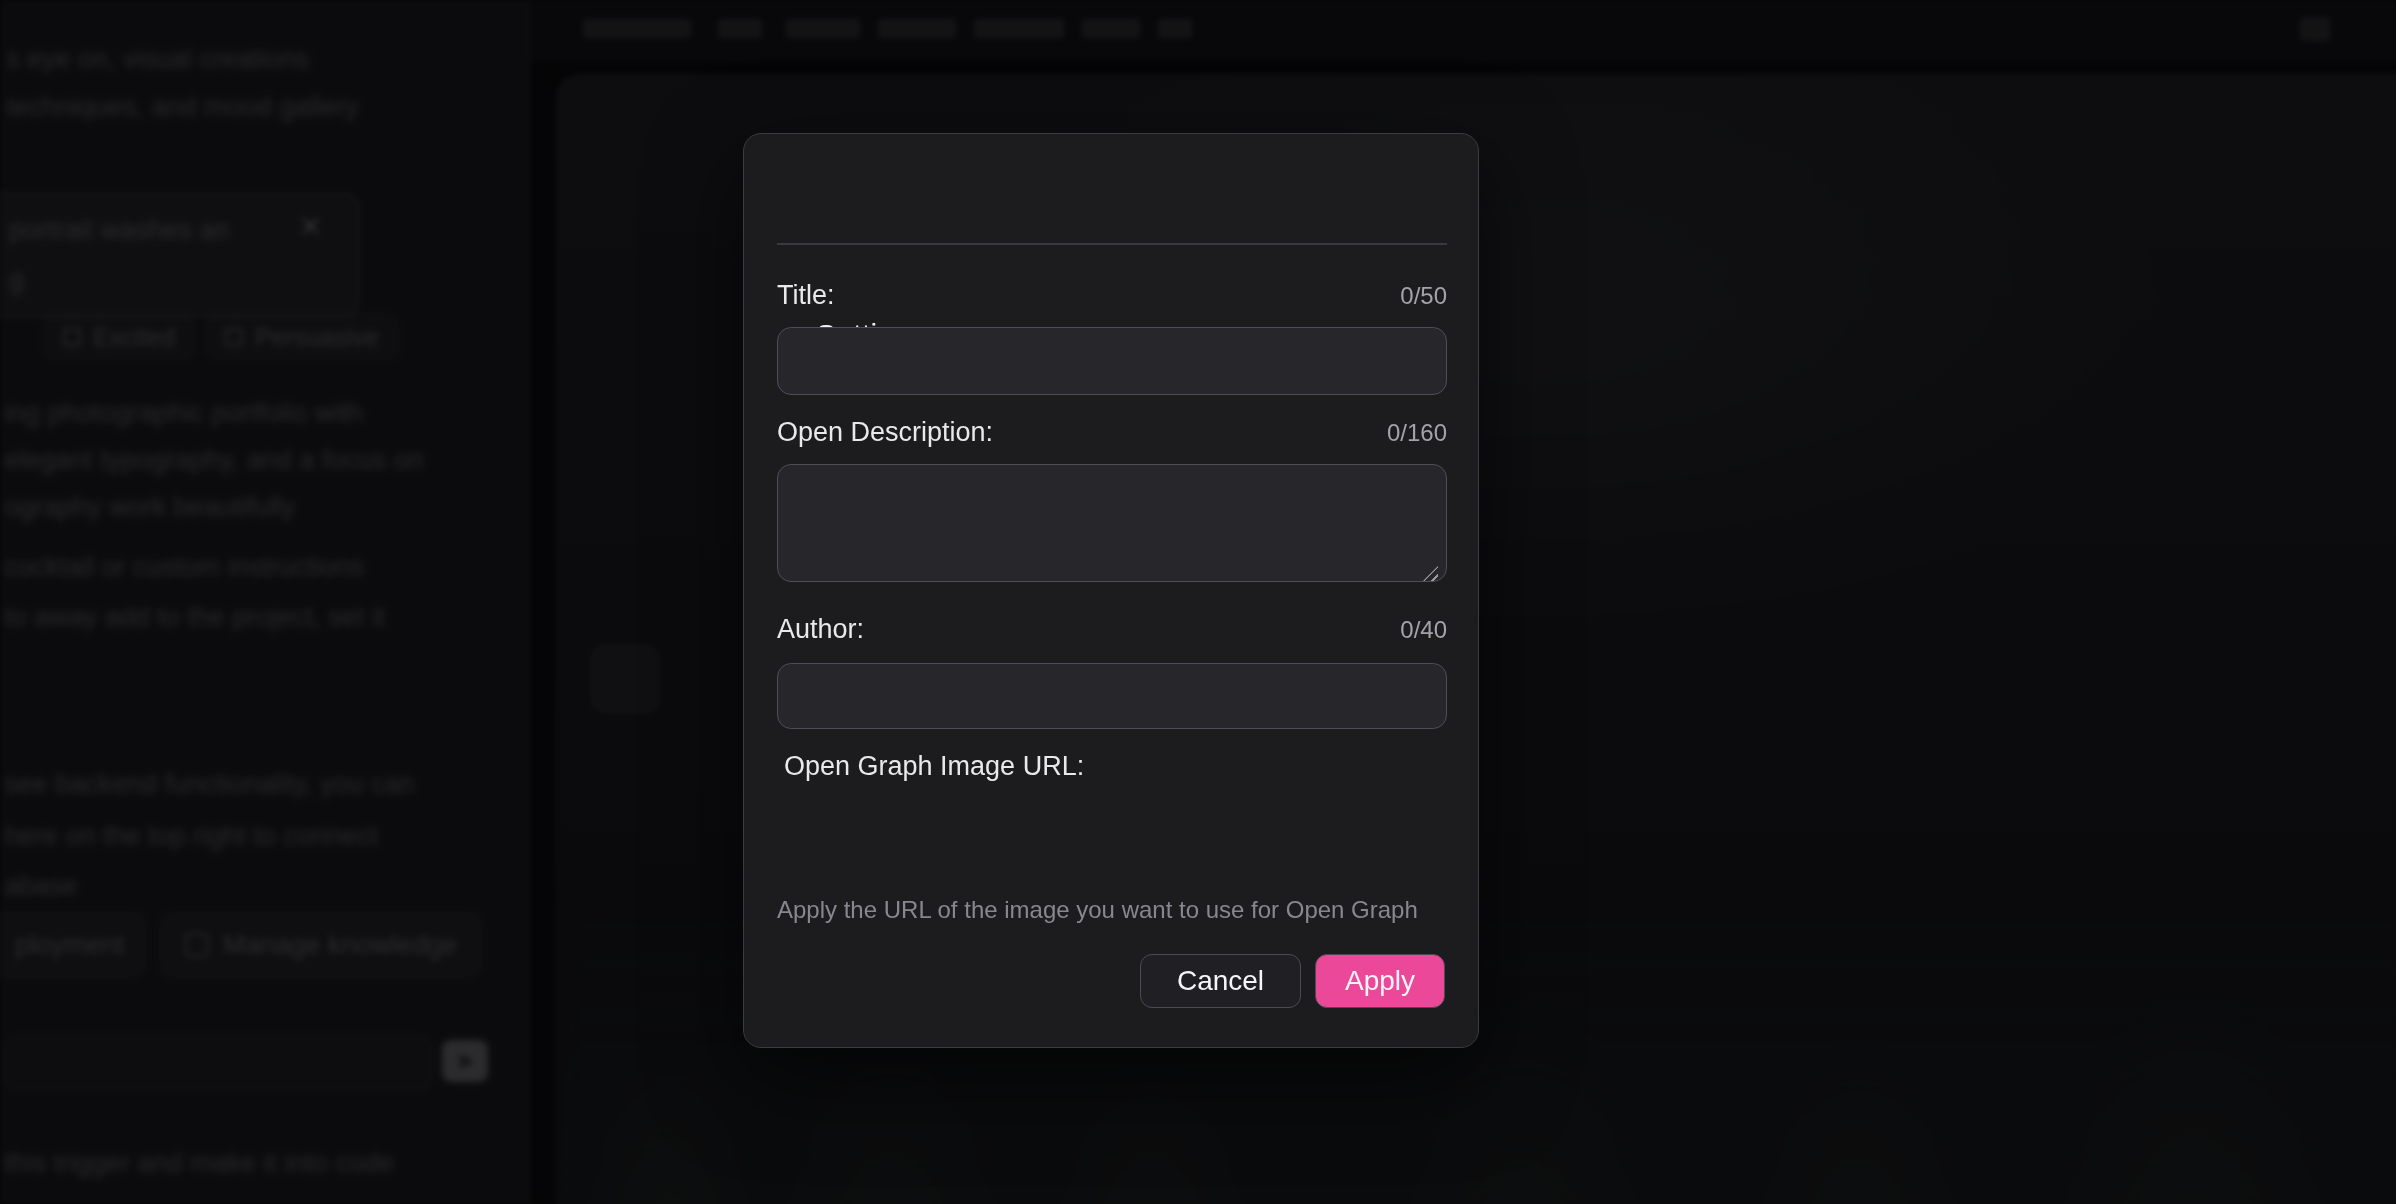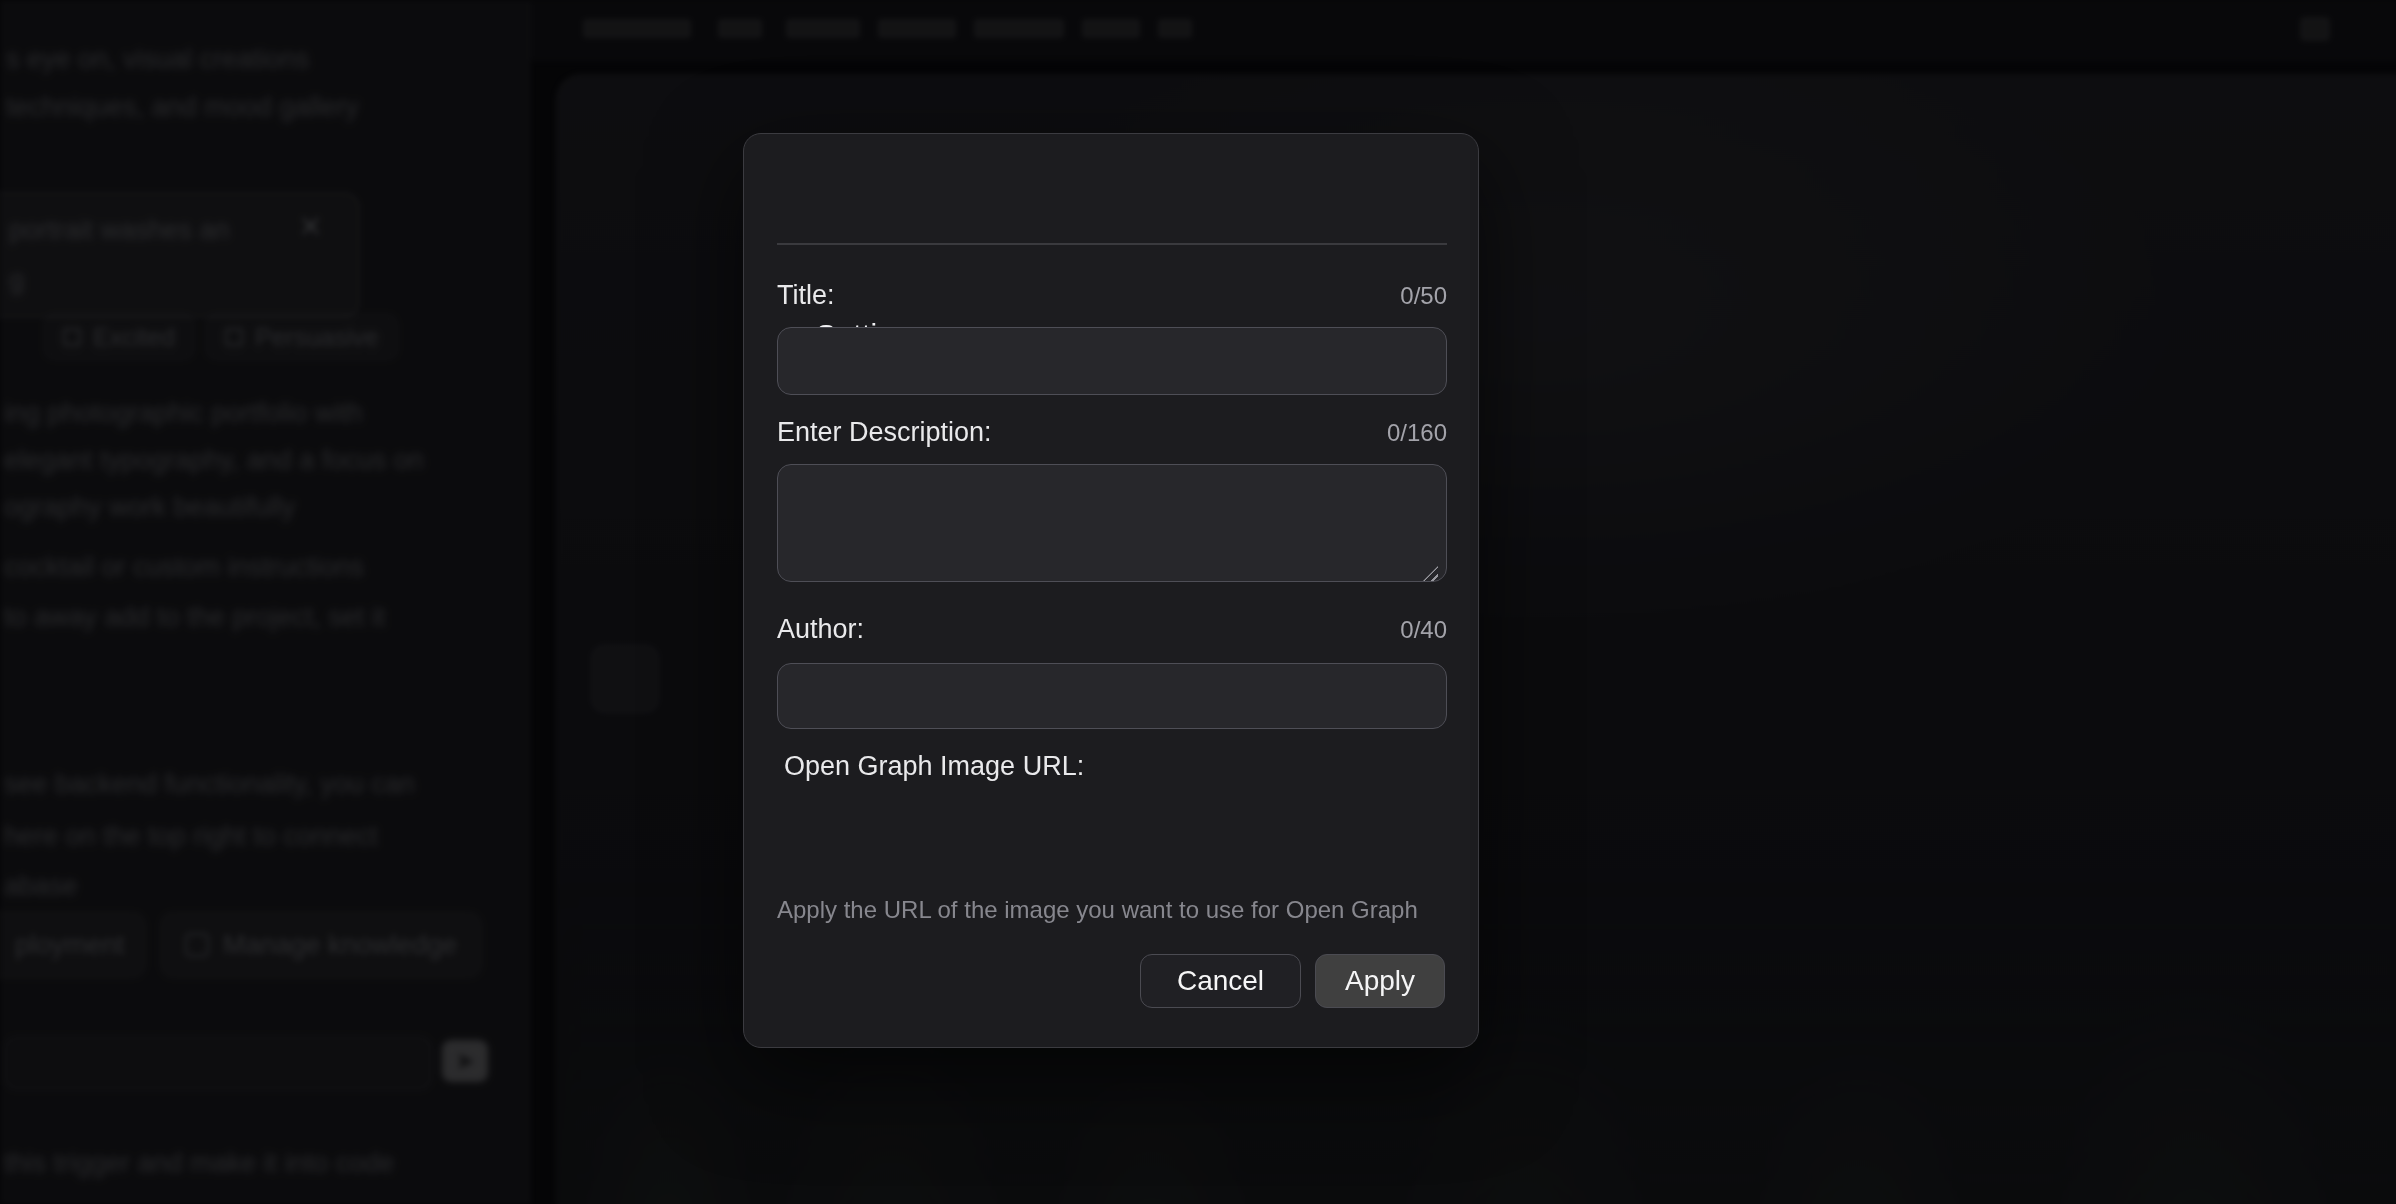--- a/index.html
+++ b/index.html
@@ -75,21 +75,21 @@
            border-radius:8px;color:#e9e9eb;font-size:29px;padding:0 26px;outline:none;}
   .fld-url::placeholder{color:#969aa4;opacity:1;}
   .resize-handle{position:absolute;right:40px;top:432px;width:15px;height:15px;
                  background:repeating-linear-gradient(135deg,transparent 0 4px,#9a9aa0 4px 6px);
                  clip-path:polygon(100% 0,100% 100%,0 100%);}
   .helper{position:absolute;left:33px;top:762px;width:670px;font-size:24px;color:#87878e;}
   .btn-row{position:absolute;right:33px;top:820px;display:flex;gap:14px;}
   .btn{height:54px;border-radius:12px;border:1.5px solid #4b4b52;display:flex;align-items:center;justify-content:center;
        font-size:28px;color:#f5f5f6;cursor:pointer;}
   .btn-cancel{width:161px;background:#202024;}
-  .btn-apply{width:130px;background:#404040;}
+  .btn-apply{width:130px;background:#ec4899;}
 
   
   #row-title{top:146px;} #inp-title{top:193px;height:68px;}
   #row-meta{top:283px;}  #ta-meta{top:330px;height:118px;}
   #row-author{top:480px;} #inp-author{top:529px;height:66px;}
   #row-og{top:617px;margin-left:7px;} #inp-og{top:677px;}
 </style>
 </head>
 <body>
 
@@ -167,21 +167,21 @@
     <div class="modal-title">Settings</div>
     <div class="modal-sep"></div>
 
     <div class="lbl-row" id="row-title">
       <span class="lbl">Title:</span>
       <span class="cnt">0/50</span>
     </div>
     <input class="fld" id="inp-title" type="text" value="" style="">
 
     <div class="lbl-row" id="row-meta">
-      <span class="lbl">Enter Description:</span>
+      <span class="lbl">Open Description:</span>
       <span class="cnt">0/160</span>
     </div>
     <textarea class="fld" id="ta-meta" style=""></textarea>
     <div class="resize-handle"></div>
 
     <div class="lbl-row" id="row-author">
       <span class="lbl">Author:</span>
       <span class="cnt">0/40</span>
     </div>
     <input class="fld" id="inp-author" type="text" value="" style="">

